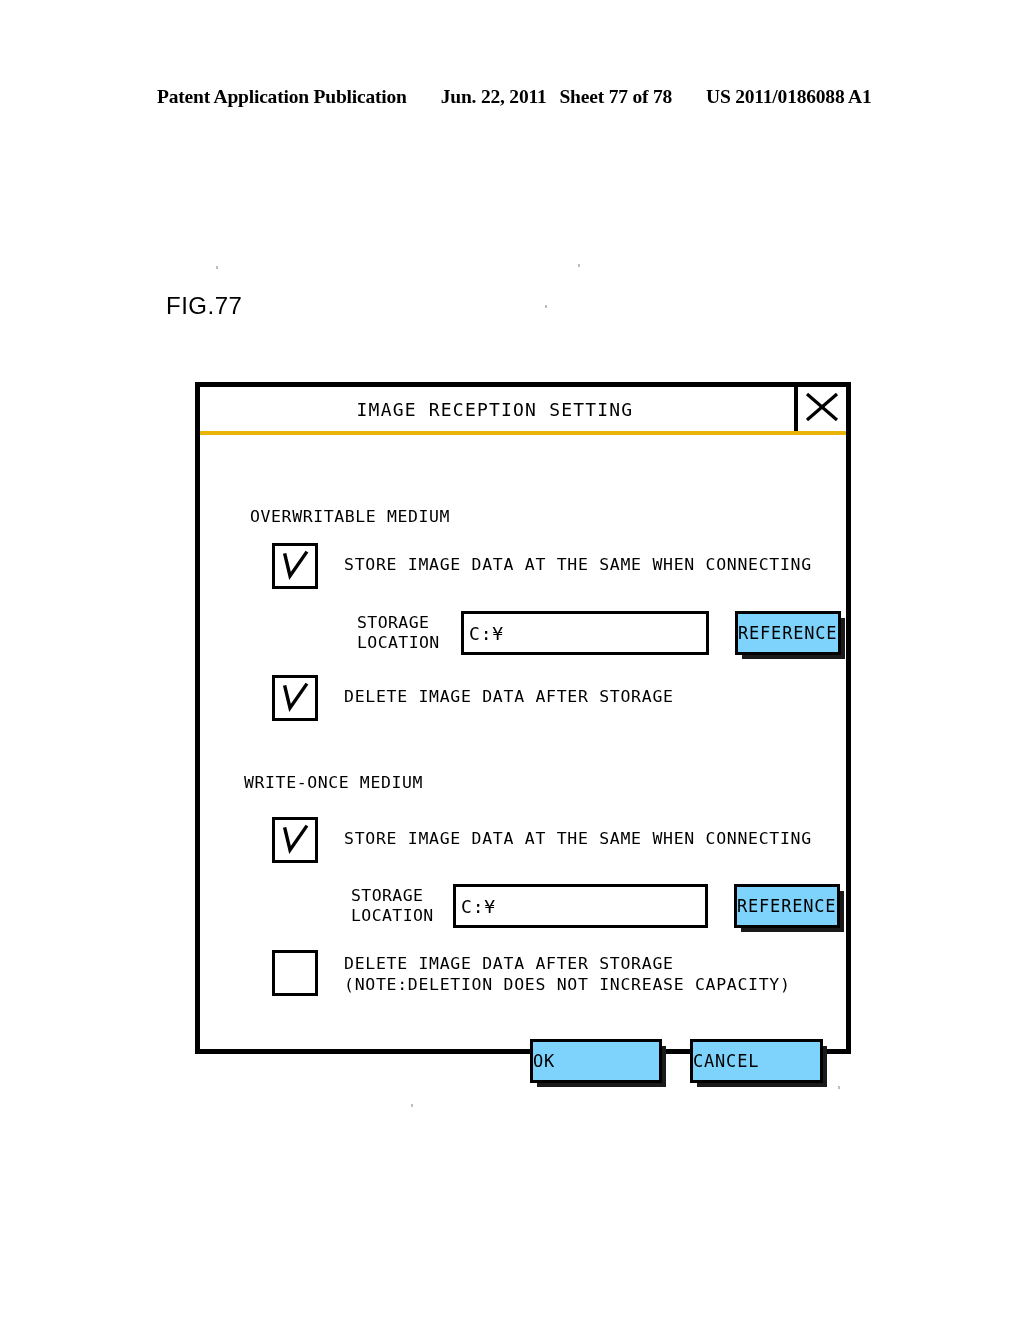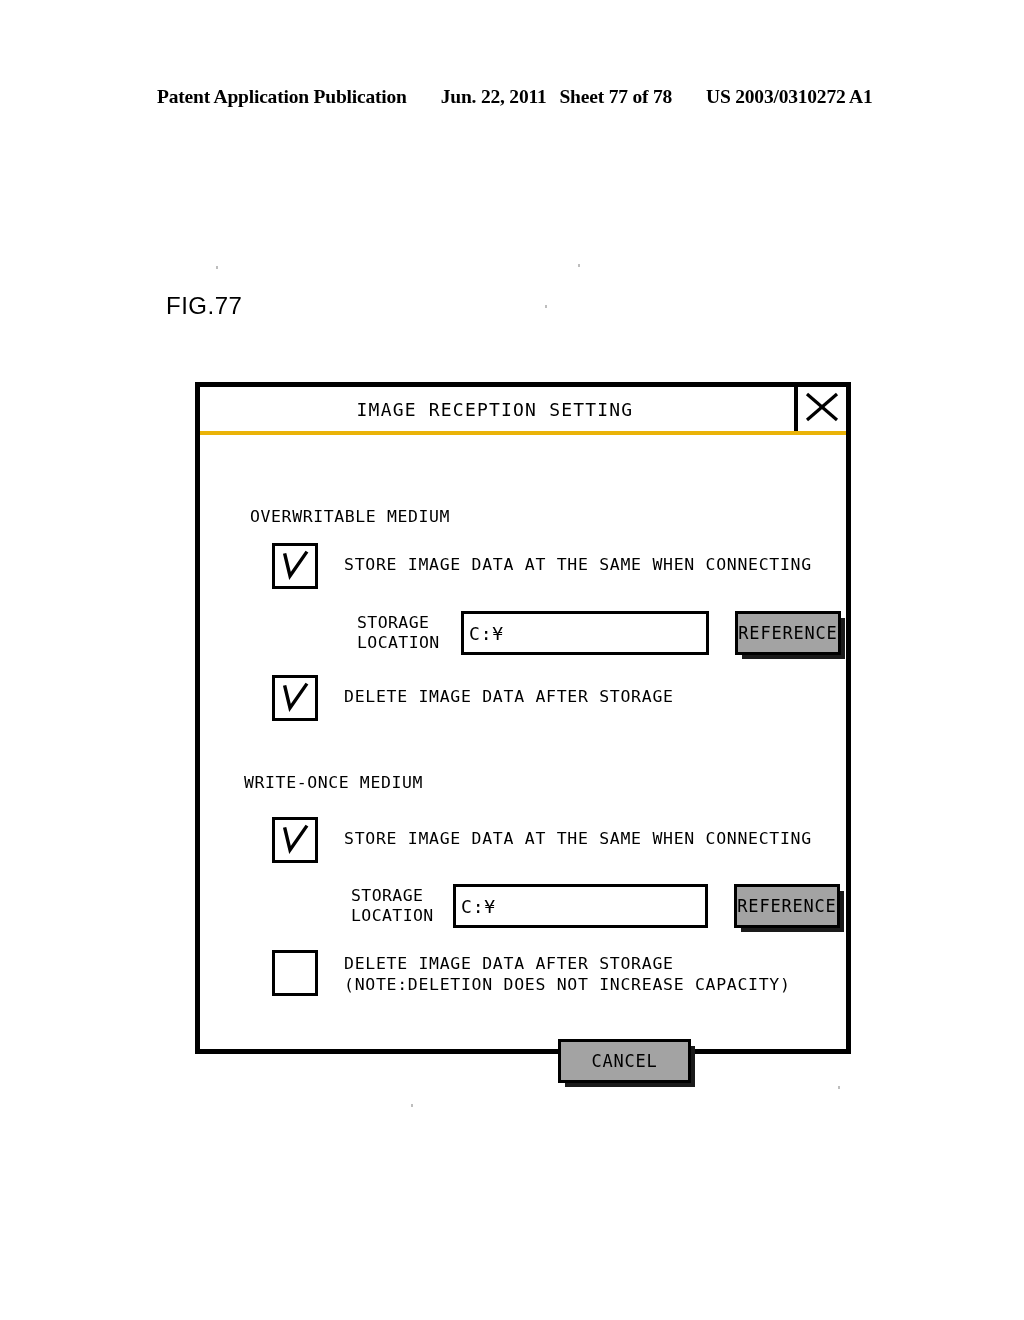--- a/index.html
+++ b/index.html
@@ -157,24 +157,23 @@
     font-family: "DejaVu Sans Mono", monospace;
     font-size: 18px;
     letter-spacing: 0.8px;
     cursor: text;
   }
 
   
   .btn {
     position: relative;
     border: 3px solid #000;
-    background: #a3a3a3;
-    display: flex;
-    align-items: center;
-    justify-content: center;
+    background: #7dd3fc;
+    display: flex;
+    align-items: center;
     font-family: "DejaVu Sans Mono", monospace;
     font-size: 17px;
     letter-spacing: 0.8px;
     white-space: nowrap;
     cursor: pointer;
   }
   .btn::after {
     content: "";
     position: absolute;
     left: 4px;
@@ -218,21 +217,21 @@
     opacity: 0.65;
   }
 </style>
 </head>
 <body>
 
 <div class="page-header">
   <span class="h-pub">Patent Application Publication</span>
   <span class="h-date">Jun. 22, 2011</span>
   <span class="h-sheet">Sheet 77 of 78</span>
-  <span class="h-patno">US 2003/0310272 A1</span>
+  <span class="h-patno">US 2011/0186088 A1</span>
 </div>
 
 <div class="fig-label">FIG.77</div>
 
 <div class="speck" style="left:216px;  top:266px;"></div>
 <div class="speck" style="left:578px;  top:264px;"></div>
 <div class="speck" style="left:545px;  top:305px;"></div>
 <div class="speck" style="left:756px;  top:712px;"></div>
 <div class="speck" style="left:838px;  top:1086px;"></div>
 <div class="speck" style="left:411px;  top:1104px;"></div>
@@ -325,20 +324,25 @@
     <div class="cb-row" id="row-wo-delete">
       <div class="checkbox"></div>
       <div class="cb-label two-line">
         <span class="l1">DELETE IMAGE DATA AFTER STORAGE</span>
         <span class="l2">(NOTE:DELETION DOES NOT INCREASE CAPACITY)</span>
       </div>
     </div>
 
     <div class="footer-btns">
       <div class="btn-wrap">
+        <div class="btn ok-btn">
+          <span>OK</span>
+        </div>
+      </div>
+      <div class="btn-wrap">
         <div class="btn cancel-btn">
           <span>CANCEL</span>
         </div>
       </div>
     </div>
 
   </div>
 </div>
 
 </body></html>

